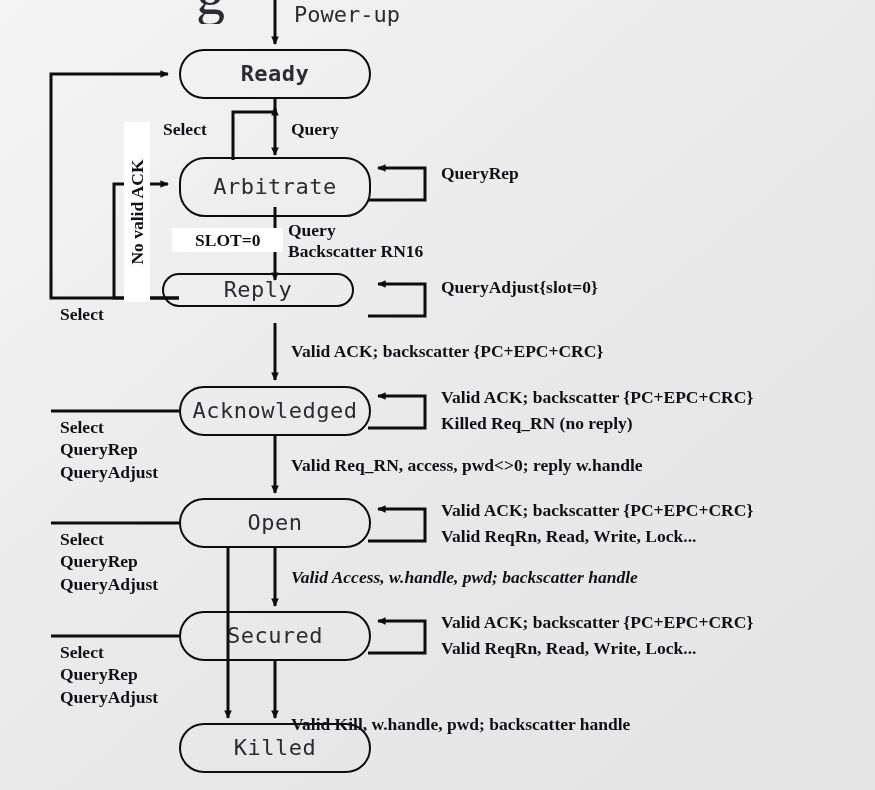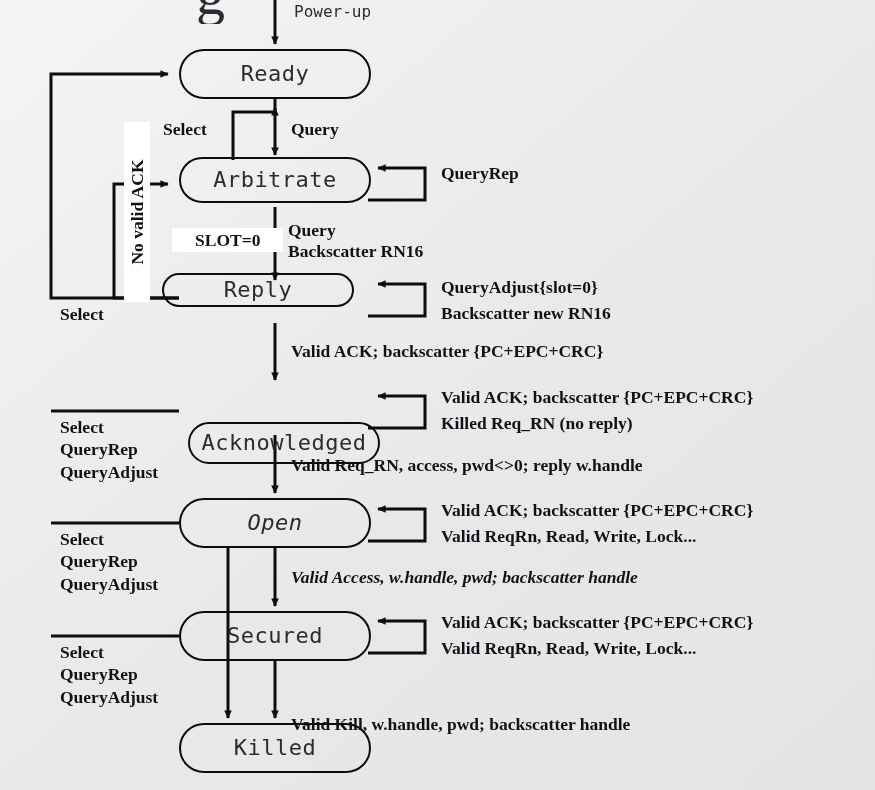--- a/index.html
+++ b/index.html
@@ -58,21 +58,21 @@
   .edge-label.multiline {
     white-space: pre;
   }
   .edge-label.boxed {
     background: #ffffff;
     padding: 1px 23px;
   }
   .power-label {
     position: absolute;
     font-family: "DejaVu Sans Mono", "Liberation Mono", monospace;
-    font-size: 16px;
+    font-size: 22px;
     color: #2b2b33;
     white-space: nowrap;
   }
   .ghost-glyph {
     position: absolute;
     font-family: "Liberation Serif", "DejaVu Serif", serif;
     font-size: 58px;
     color: #2b2b33;
     line-height: 1;
     overflow: hidden;
@@ -139,37 +139,37 @@
       <path d="M368,200 L425,200 L425,168 L378,168" marker-end="url(#arrowhead)"></path>
       <path d="M368,316 L425,316 L425,284 L378,284" marker-end="url(#arrowhead)"></path>
       <path d="M368,428 L425,428 L425,396 L378,396" marker-end="url(#arrowhead)"></path>
       <path d="M368,541 L425,541 L425,509 L378,509" marker-end="url(#arrowhead)"></path>
       <path d="M368,653 L425,653 L425,621 L378,621" marker-end="url(#arrowhead)"></path>
     </g>
   </svg>
 
   <div class="ghost-glyph" style="left:196px; top:-34px;">g</div>
 
-  <div class="state-node" style="left:179px; top:49px; width:192px; height:50px;">
+  <div class="state-node" style="left:179px; top:49px; width:192px; height:50px;font-weight:bold;">
     <span class="state-label">Ready</span>
   </div>
 
-  <div class="state-node" style="left:179px; top:157px; width:192px; height:46px;">
+  <div class="state-node" style="left:179px; top:157px; width:192px; height:60px;">
     <span class="state-label">Arbitrate</span>
   </div>
 
   <div class="state-node" style="left:162px; top:273px; width:192px; height:34px;text-align:center;">
     <span class="state-label">Reply</span>
   </div>
 
-  <div class="state-node" style="left:188px; top:386px; width:192px; height:42px;margin-top:36px;">
+  <div class="state-node" style="left:179px; top:386px; width:192px; height:50px;">
     <span class="state-label">Acknowledged</span>
   </div>
 
-  <div class="state-node" style="left:179px; top:498px; width:192px; height:50px;font-style:italic;">
+  <div class="state-node" style="left:179px; top:498px; width:192px; height:50px;">
     <span class="state-label">Open</span>
   </div>
 
   <div class="state-node" style="left:179px; top:611px; width:192px; height:50px;">
     <span class="state-label">Secured</span>
   </div>
 
   <div class="state-node" style="left:179px; top:723px; width:192px; height:50px;">
     <span class="state-label">Killed</span>
   </div>
@@ -193,21 +193,20 @@
 
   <div class="edge-label" style="left:291px; top:454px;">Valid Req_RN, access, pwd&lt;&gt;0; reply w.handle</div>
 
   <div class="edge-label" style="left:291px; top:566px;font-style:italic;">Valid Access, w.handle, pwd; backscatter handle</div>
 
   <div class="edge-label" style="left:291px; top:713px;">Valid Kill, w.handle, pwd; backscatter handle</div>
 
   <div class="edge-label" style="left:441px; top:162px;">QueryRep</div>
 
   <div class="edge-label" style="left:441px; top:276px;">QueryAdjust{slot=0}</div>
-  <div class="edge-label" style="left:441px; top:302px;">Backscatter new RN16</div>
 
   <div class="edge-label" style="left:441px; top:386px;">Valid ACK; backscatter {PC+EPC+CRC}</div>
   <div class="edge-label" style="left:441px; top:412px;">Killed Req_RN (no reply)</div>
 
   <div class="edge-label" style="left:441px; top:499px;">Valid ACK; backscatter {PC+EPC+CRC}</div>
   <div class="edge-label" style="left:441px; top:525px;">Valid ReqRn, Read, Write, Lock...</div>
 
   <div class="edge-label" style="left:441px; top:611px;">Valid ACK; backscatter {PC+EPC+CRC}</div>
   <div class="edge-label" style="left:441px; top:637px;">Valid ReqRn, Read, Write, Lock...</div>
 

